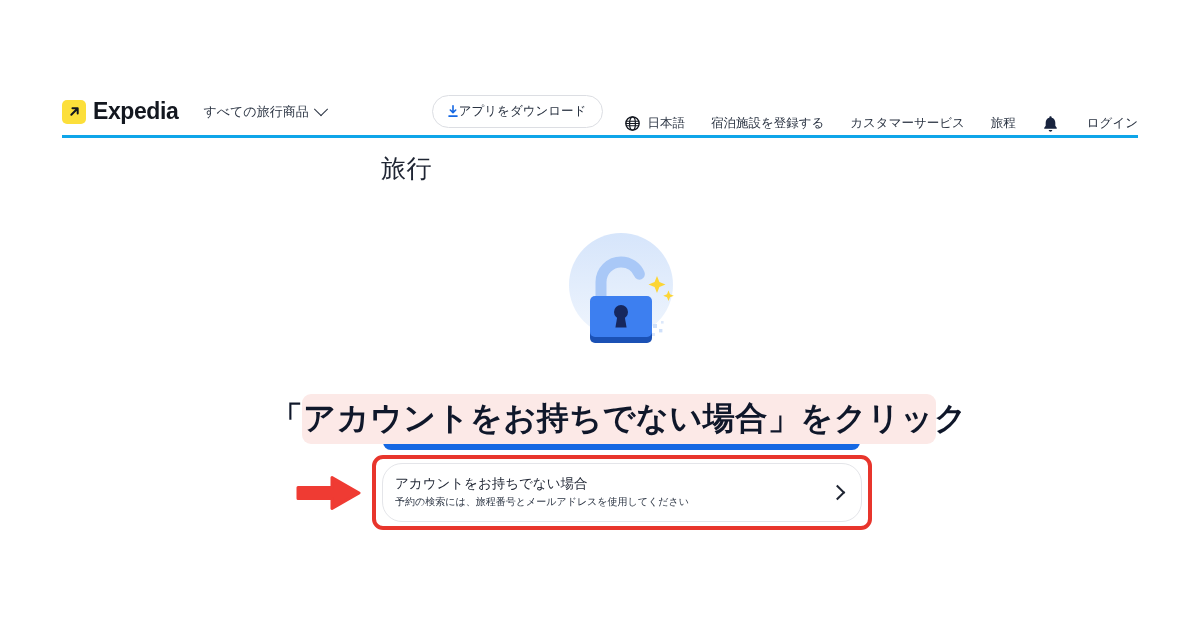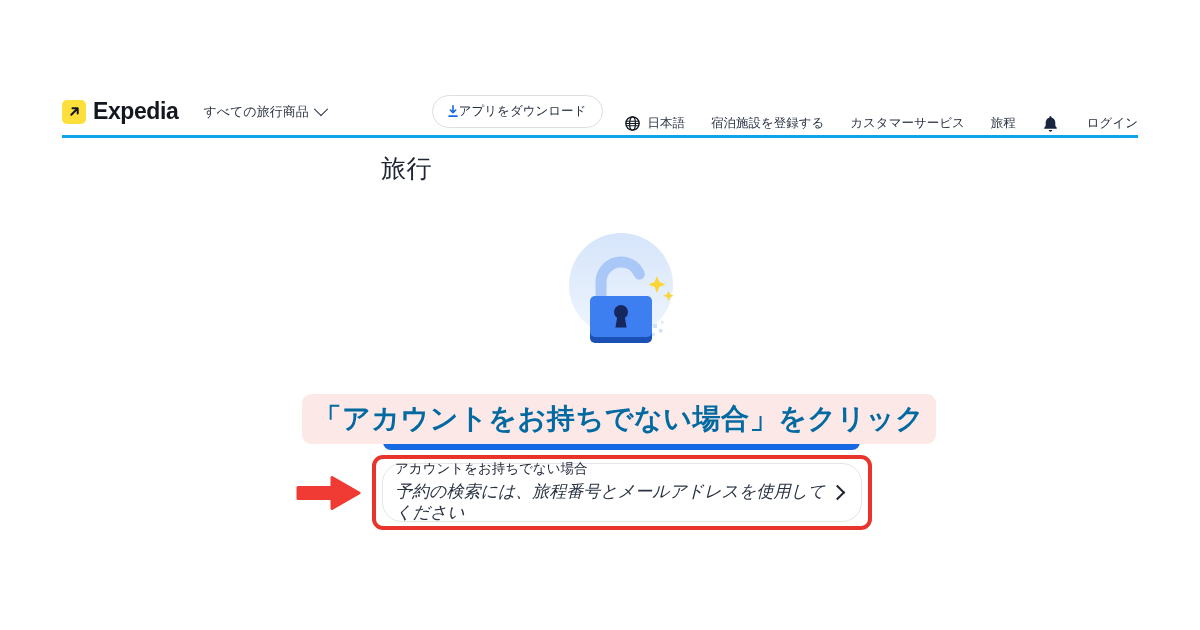--- a/index.html
+++ b/index.html
@@ -164,23 +164,23 @@
     top: 394px;
     width: 634px;
     height: 50px;
     background: #fce9e7;
     border-radius: 9px;
     display: flex;
     align-items: center;
     justify-content: center;
   }
   .callout-banner-text {
-    font-size: 28px;
+    font-size: 32px;
     font-weight: 700;
-    color: #0369a1;
+    color: #0f172a;
     letter-spacing: 0.6px;
     white-space: nowrap;
   }
 
   
   .redbox {
     position: absolute;
     left: 372px;
     top: 455px;
     width: 500px;
@@ -208,24 +208,23 @@
     display: flex;
     flex-direction: column;
     gap: 3px;
   }
   .guest-title {
     font-size: 13.5px;
     color: #1f2533;
     line-height: 1.25;
   }
   .guest-sub {
-    font-size: 17px;
+    font-size: 10px;
     color: #2a3342;
     line-height: 1.25;
-    font-style: italic;
   }
   .chev-right {
     margin-left: auto;
     width: 9px;
     height: 9px;
     border-right: 2px solid #1f2533;
     border-top: 2px solid #1f2533;
     transform: rotate(45deg);
     flex: none;
   }

